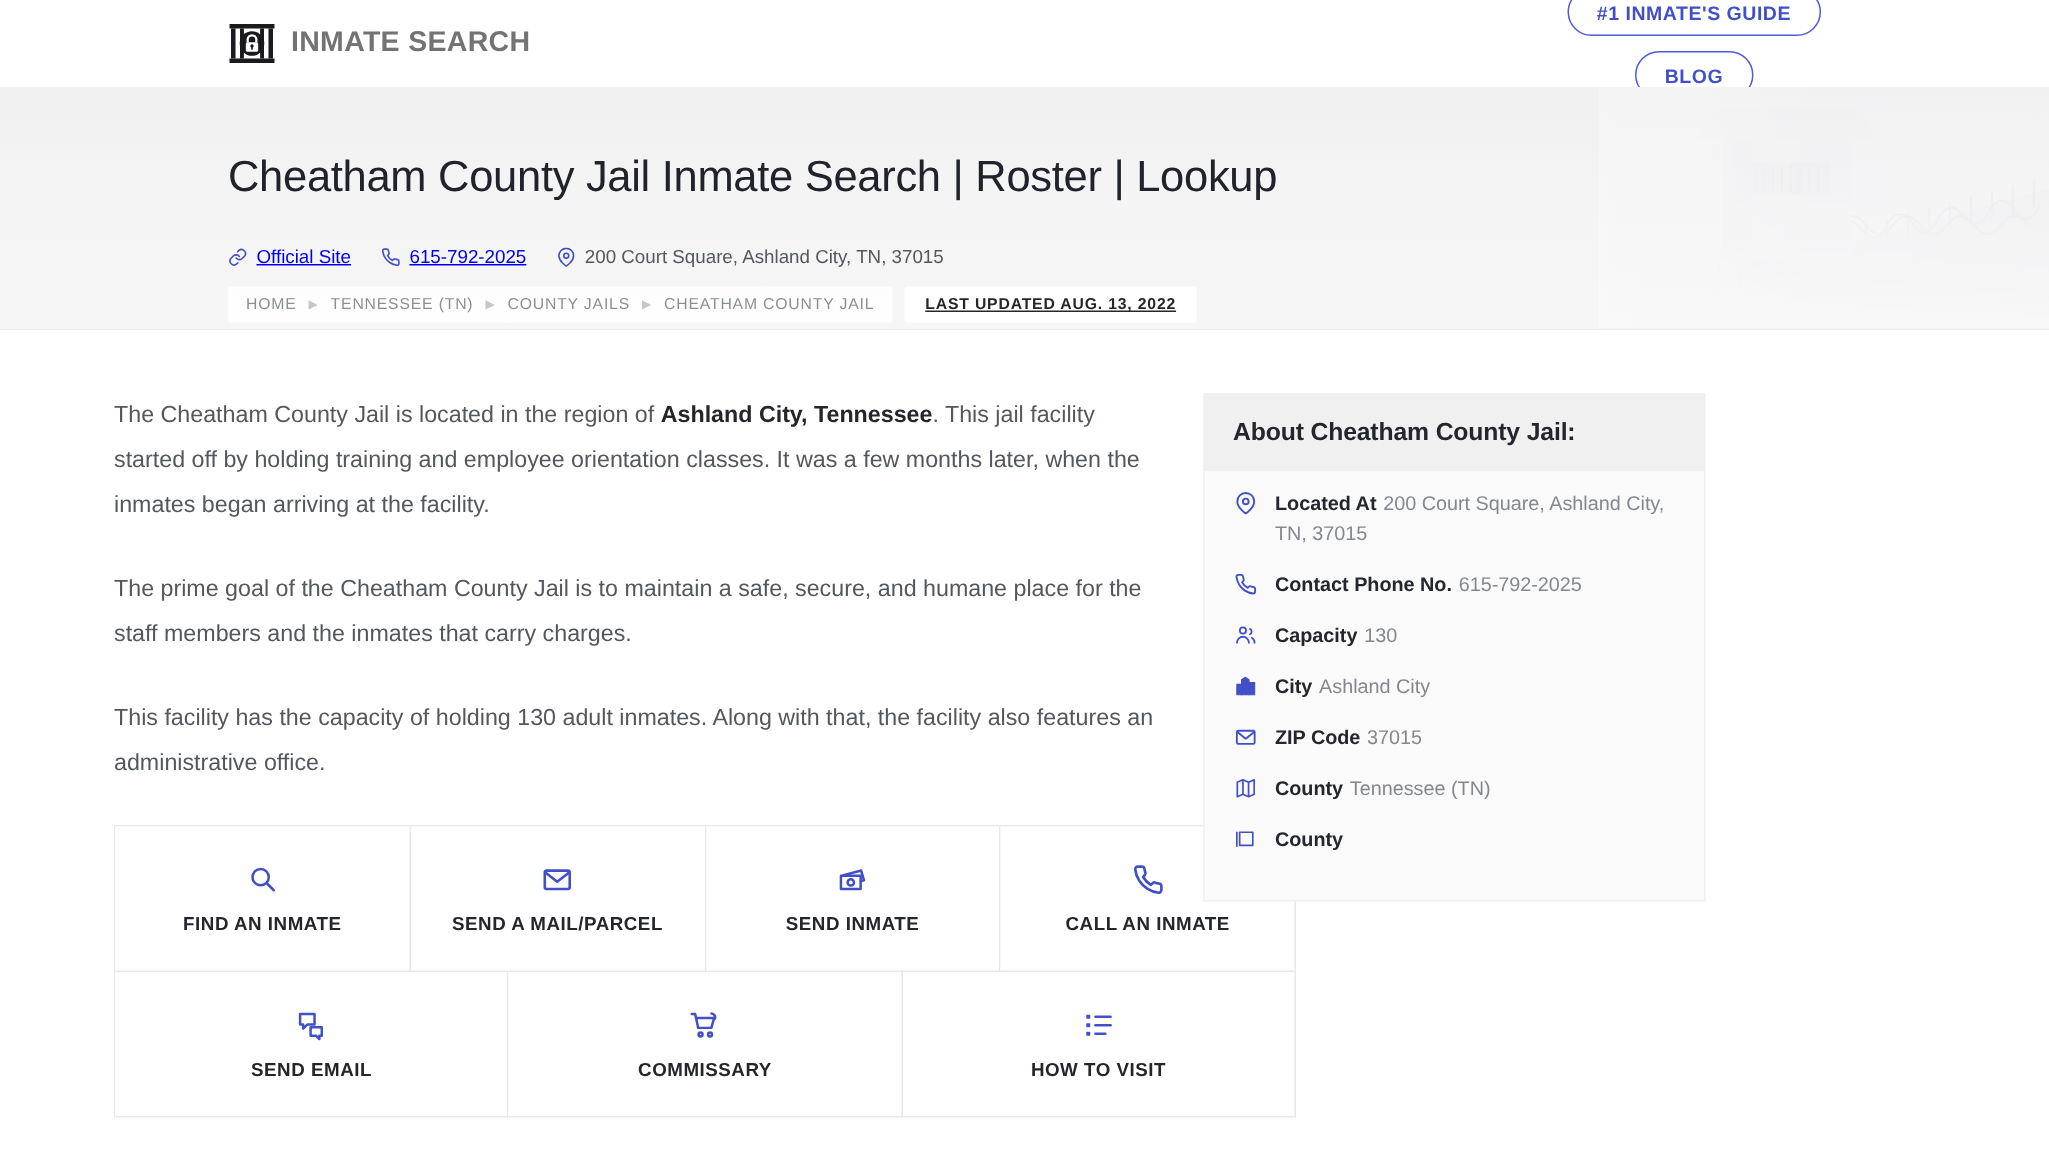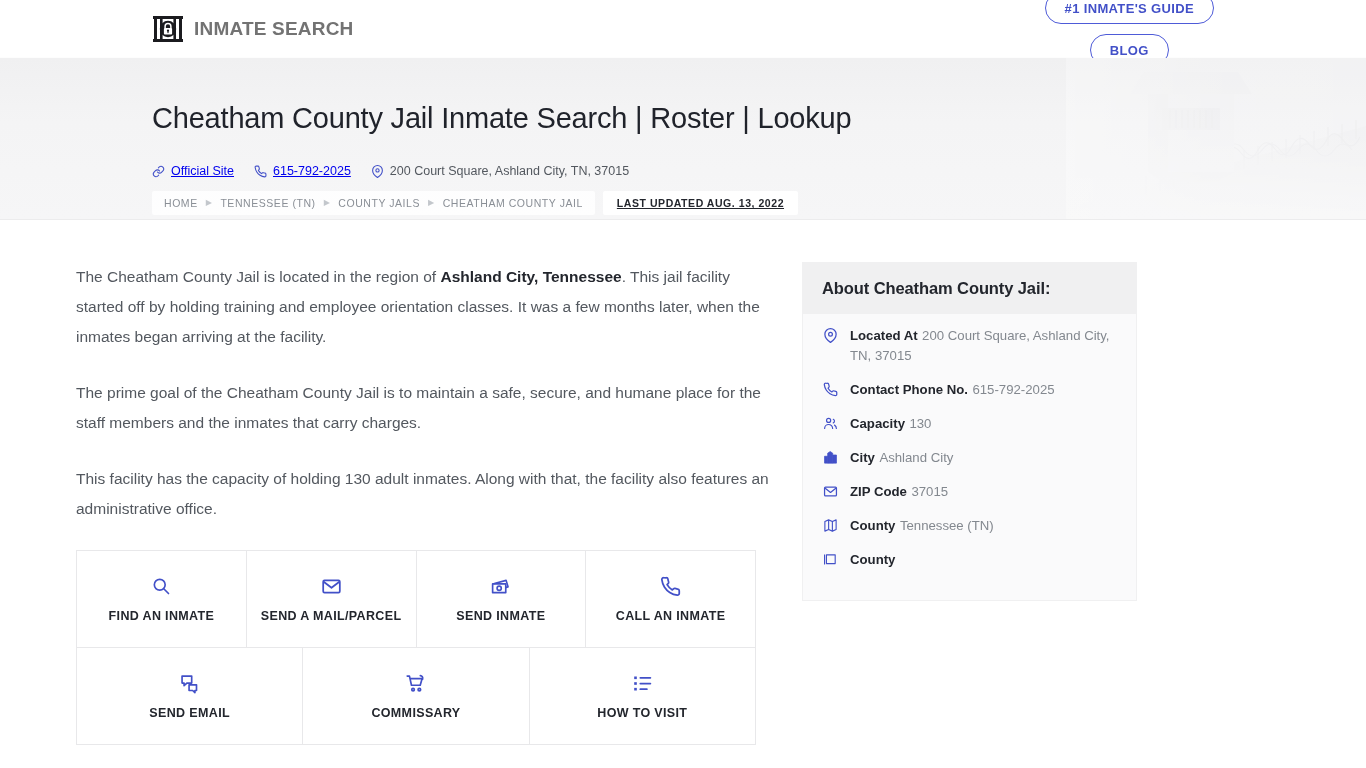--- a/index.html
+++ b/index.html
@@ -166,21 +166,21 @@
   }
   .para b { color: #23262d; font-weight: 700; }
 
   
   .tiles {
     border: 1px solid #e8e8ea;
     border-right: none;
     border-bottom: none;
     display: flex;
     flex-wrap: wrap;
-    width: 680px;
+    width: 788px;
     background: #fff;
   }
   .tile {
     flex: 0 0 25%;
     border-right: 1px solid #e8e8ea;
     border-bottom: 1px solid #e8e8ea;
     height: 97px;
     display: flex;
     flex-direction: column;
     align-items: center;

